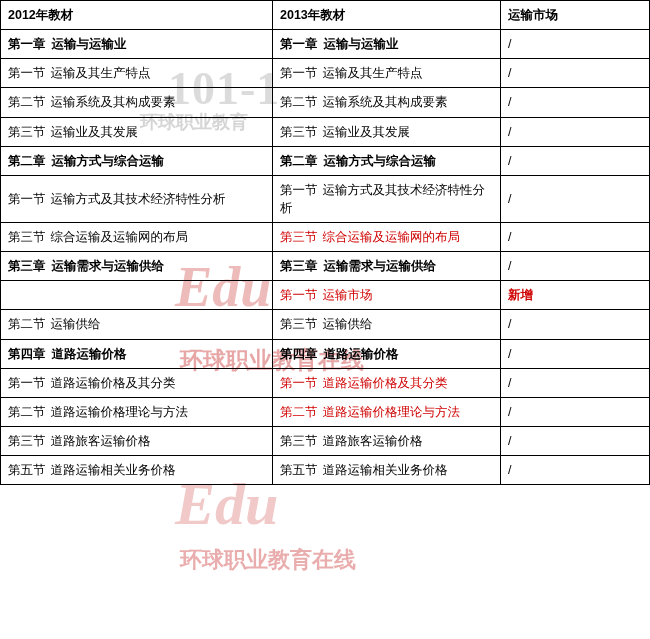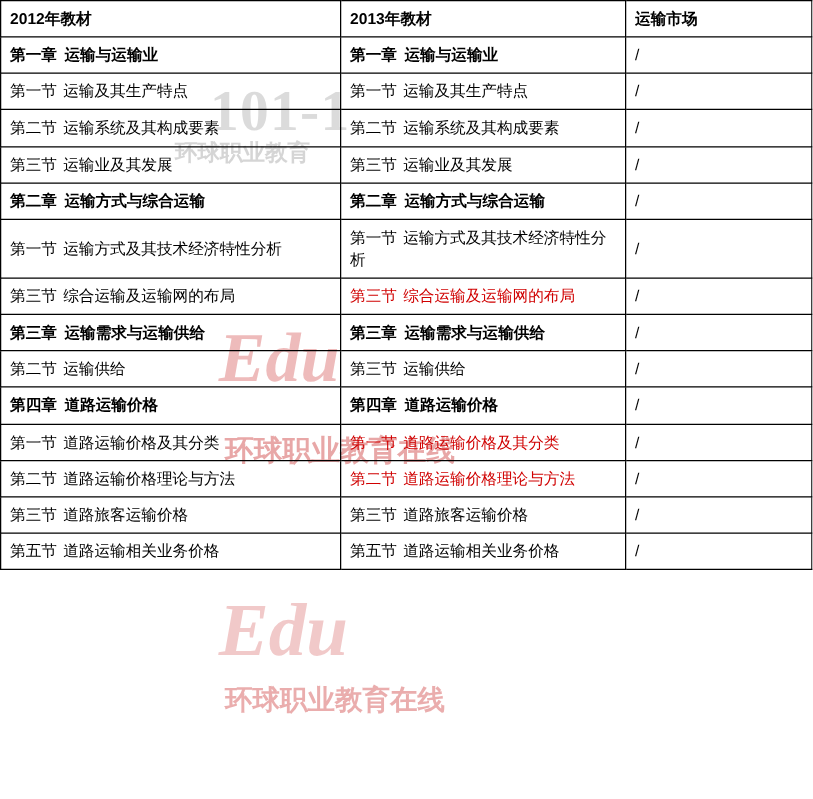--- a/index.html
+++ b/index.html
@@ -125,20 +125,25 @@
         <td class="sec"><span class="num nowrap">第三节</span><span class="">综合运输及运输网的布局</span></td>
         <td class="sec"><span class="num nowrap red">第三节</span><span class="red">综合运输及运输网的布局</span></td>
         <td><span class="empty">/</span></td>
       </tr>
       <tr>
         <td class="chapter"><span class="num nowrap bold">第三章</span><span class=" bold">运输需求与运输供给</span></td>
         <td class="chapter"><span class="num nowrap bold">第三章</span><span class=" bold">运输需求与运输供给</span></td>
         <td><span class="empty">/</span></td>
       </tr>
       <tr>
+        <td class="sec">&nbsp;</td>
+        <td class="sec"><span class="num nowrap red">第一节</span><span class="red">运输市场</span></td>
+        <td><span class="mark">新增</span></td>
+      </tr>
+      <tr>
         <td class="sec"><span class="num nowrap">第二节</span><span class="">运输供给</span></td>
         <td class="sec"><span class="num nowrap">第三节</span><span class="">运输供给</span></td>
         <td><span class="empty">/</span></td>
       </tr>
       <tr>
         <td class="chapter"><span class="num nowrap bold">第四章</span><span class=" bold">道路运输价格</span></td>
         <td class="chapter"><span class="num nowrap bold">第四章</span><span class=" bold">道路运输价格</span></td>
         <td><span class="empty">/</span></td>
       </tr>
       <tr>

